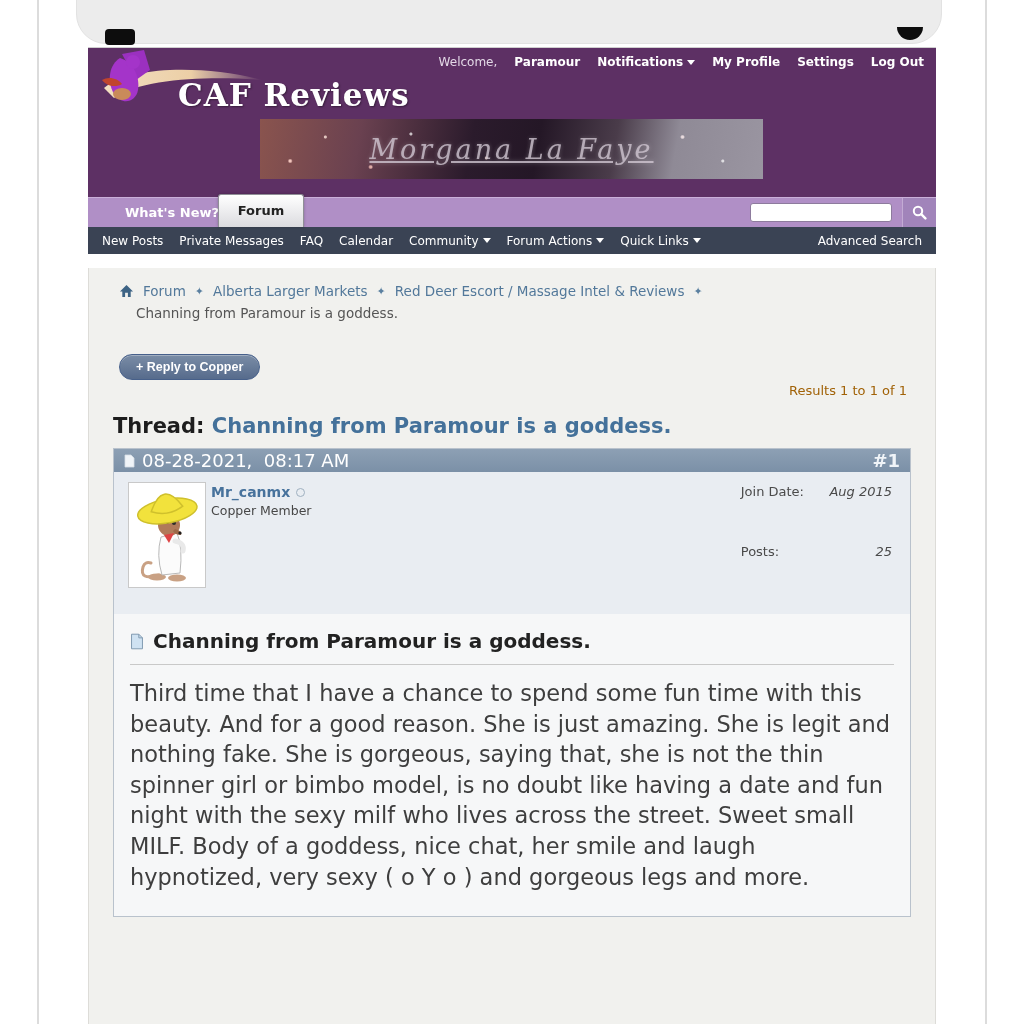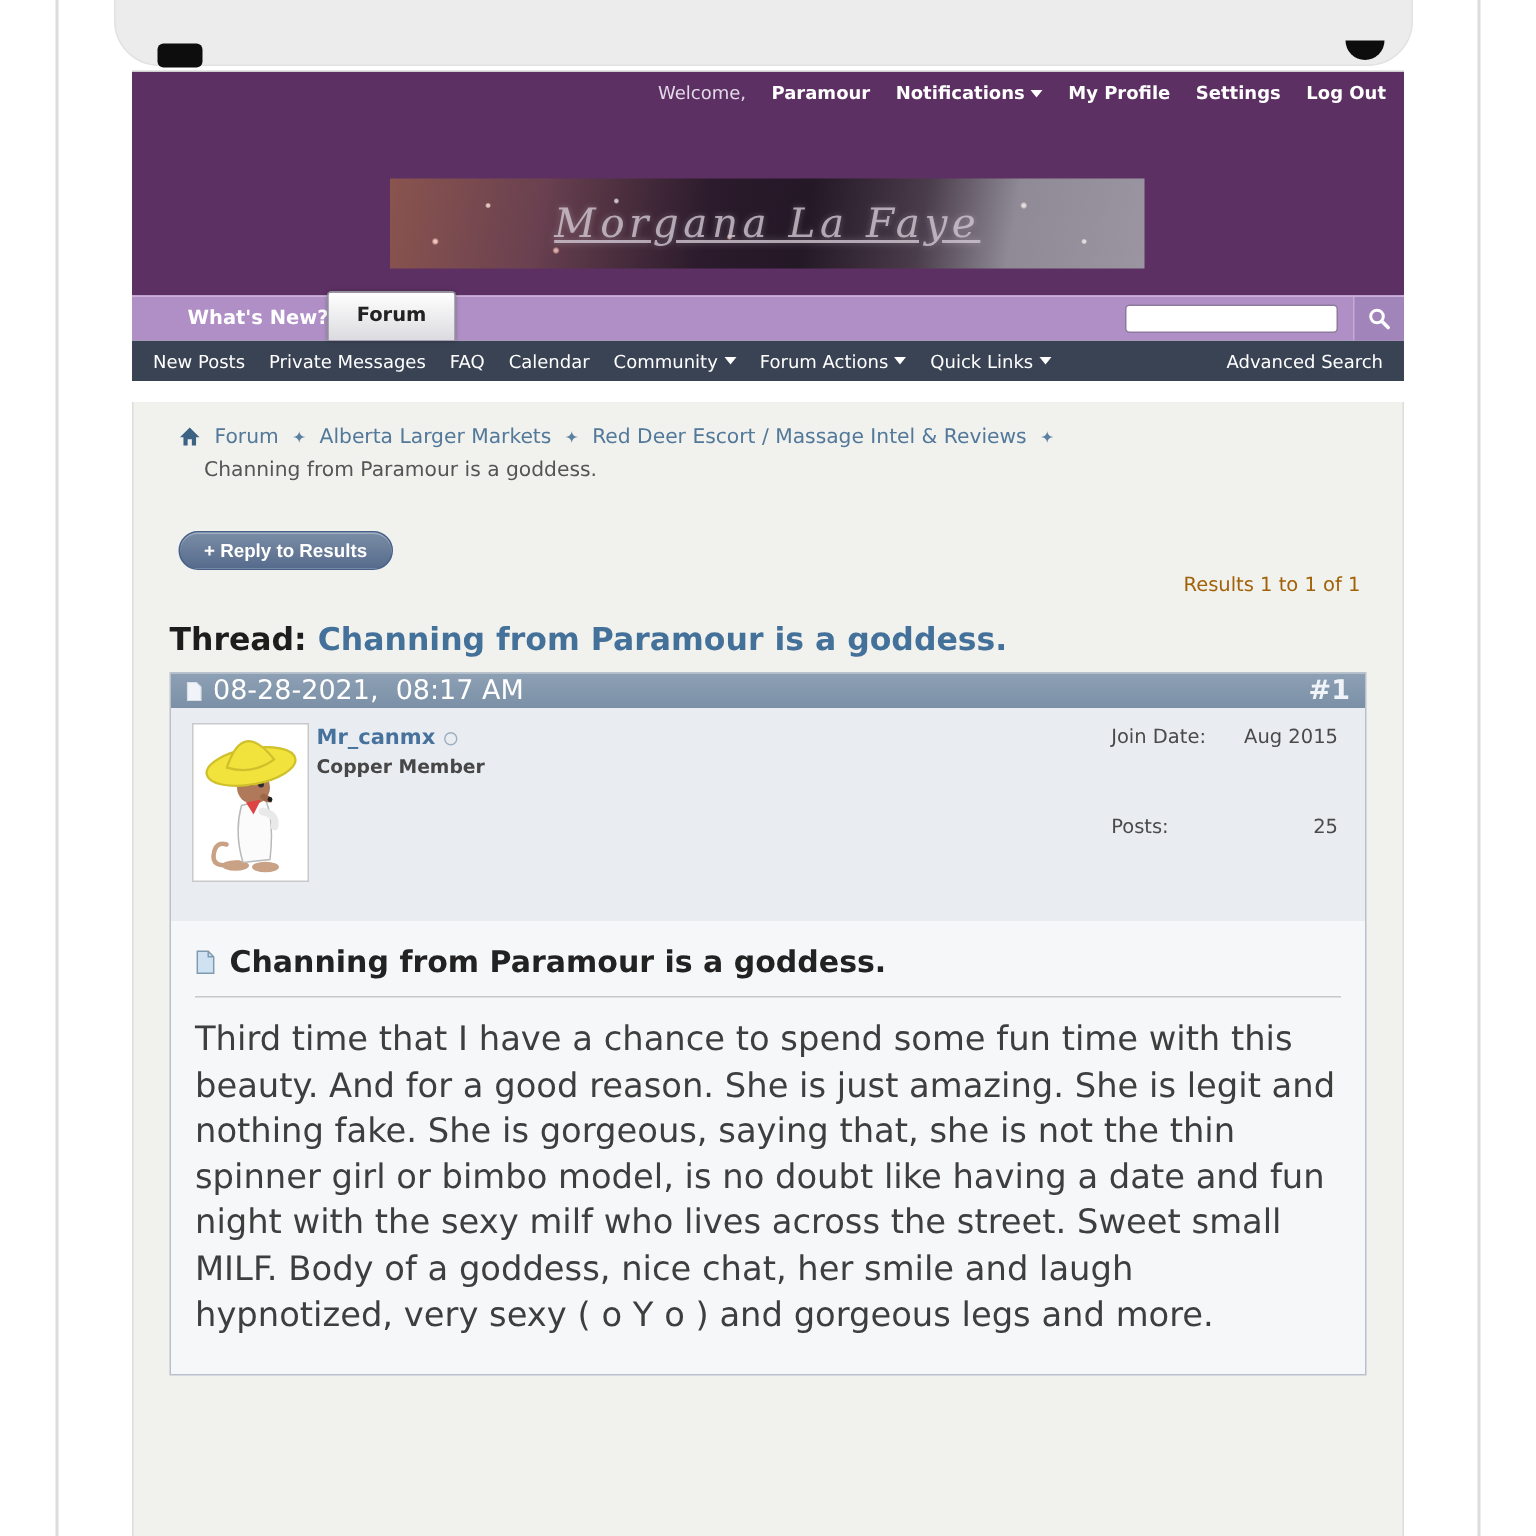--- a/index.html
+++ b/index.html
@@ -108,24 +108,24 @@
   .post-date{white-space:pre;margin-left:7px;flex:1;}
   .post-num{font-weight:bold;color:#f0f4f8;text-decoration:none;}
 
   .post-user{background:#e9edf2;padding:10px 14px 14px 14px;display:flex;min-height:118px;}
   .avatar{width:76px;height:104px;background:#ffffff;border:1px solid #c9c9c9;
           display:flex;align-items:center;justify-content:center;cursor:pointer;}
   .user-names{margin-left:5px;padding-top:2px;}
   .uname-row{display:flex;align-items:center;gap:6px;}
   .uname{color:#47729c;font-weight:bold;font-size:14px;text-decoration:none;}
   .status-dot{width:7px;height:7px;border:1.5px solid #9fb0c0;border-radius:50%;display:inline-block;}
-  .utitle{color:#474747;font-weight:bold;font-size:12.5px;margin-top:3px;}
+  .utitle{color:#474747;font-weight:normal;font-size:12.5px;margin-top:3px;}
   .user-stats{margin-left:auto;display:grid;grid-template-columns:auto minmax(70px,auto);
               column-gap:18px;row-gap:3px;font-size:13px;color:#4a4a4a;padding:2px 4px 0 0;}
-  .user-stats .val{text-align:right;}
+  .user-stats .val{text-align:right;font-style:italic;}
 
   .post-body{background:#f6f7f8;padding:15px 16px 24px 16px;}
   .post-title-row{display:flex;align-items:center;gap:9px;}
   .post-title{font-size:20px;font-weight:bold;color:#222;}
   .title-rule{border:none;border-top:1px solid #c9c9c9;margin:11px 0 13px 0;}
   .post-text{font-size:22.5px;color:#3e3e3e;line-height:1.36;}
   .post-text p{margin:0;}
 </style>
 </head>
 <body>
@@ -145,20 +145,38 @@
       <a href="#">Paramour</a>
       <a href="#">
         <span>Notifications</span>
         <span class="caret"></span>
       </a>
       <a href="#">My Profile</a>
       <a href="#">Settings</a>
       <a href="#">Log Out</a>
     </div>
 
+    <div class="logo-row">
+      <svg class="logo-art" width="260" height="72" viewBox="0 0 260 72">
+        <defs>
+          <linearGradient id="swoosh" x1="0" y1="0" x2="1" y2="0">
+            <stop offset="0" stop-color="#f3dfc2"></stop>
+              <stop offset=".55" stop-color="#eccfa6"></stop>
+            <stop offset="1" stop-color="#f3dfc2" stop-opacity="0"></stop>
+          </linearGradient>
+        </defs>
+        <path d="M12 38 C 40 14, 120 16, 170 30 C 120 26, 50 28, 22 48 Z" fill="url(#swoosh)"></path>
+        <path d="M30 4 L52 0 L58 20 L44 30 Z" fill="#9b30c0"></path>
+        <path d="M28 8 C 18 14, 14 30, 22 44 C 30 56, 44 52, 46 40 C 48 28, 42 12, 28 8 Z" fill="#a434c9"></path>
+        <circle cx="41" cy="12" r="7" fill="#a434c9"></circle>
+        <path d="M10 30 C 16 26, 26 28, 30 34 C 24 38, 14 36, 10 30 Z" fill="#c1442e"></path>
+        <ellipse cx="30" cy="44" rx="9" ry="6" fill="#c98a5a"></ellipse>
+      </svg>
+      <span class="logo-text">CAF Reviews</span>
+    </div>
 
     <div class="banner">
       <span class="banner-text">Morgana La Faye</span>
     </div>
   </div>
 
   <div class="tabbar">
     <div class="tab tab-whats-new">What's New?</div>
     <div class="tab tab-forum">Forum</div>
     <div class="search-group">
@@ -203,21 +221,21 @@
         <span class="crumb-sep">✦</span>
         <a href="#">Alberta Larger Markets</a>
         <span class="crumb-sep">✦</span>
         <a href="#">Red Deer Escort / Massage Intel &amp; Reviews</a>
         <span class="crumb-sep">✦</span>
       </div>
       <div class="crumb-current">Channing from Paramour is a goddess.</div>
     </div>
 
     <div class="controls-row">
-      <button class="reply-btn">+ Reply to Results</button>
+      <button class="reply-btn">+ Reply to Copper</button>
       <span class="results">Results 1 to 1 of 1</span>
     </div>
 
     <div class="thread-heading">
       <span>Thread:</span>
       <span class="tt">Channing from Paramour is a goddess.</span>
     </div>
 
 
     <div class="post">

